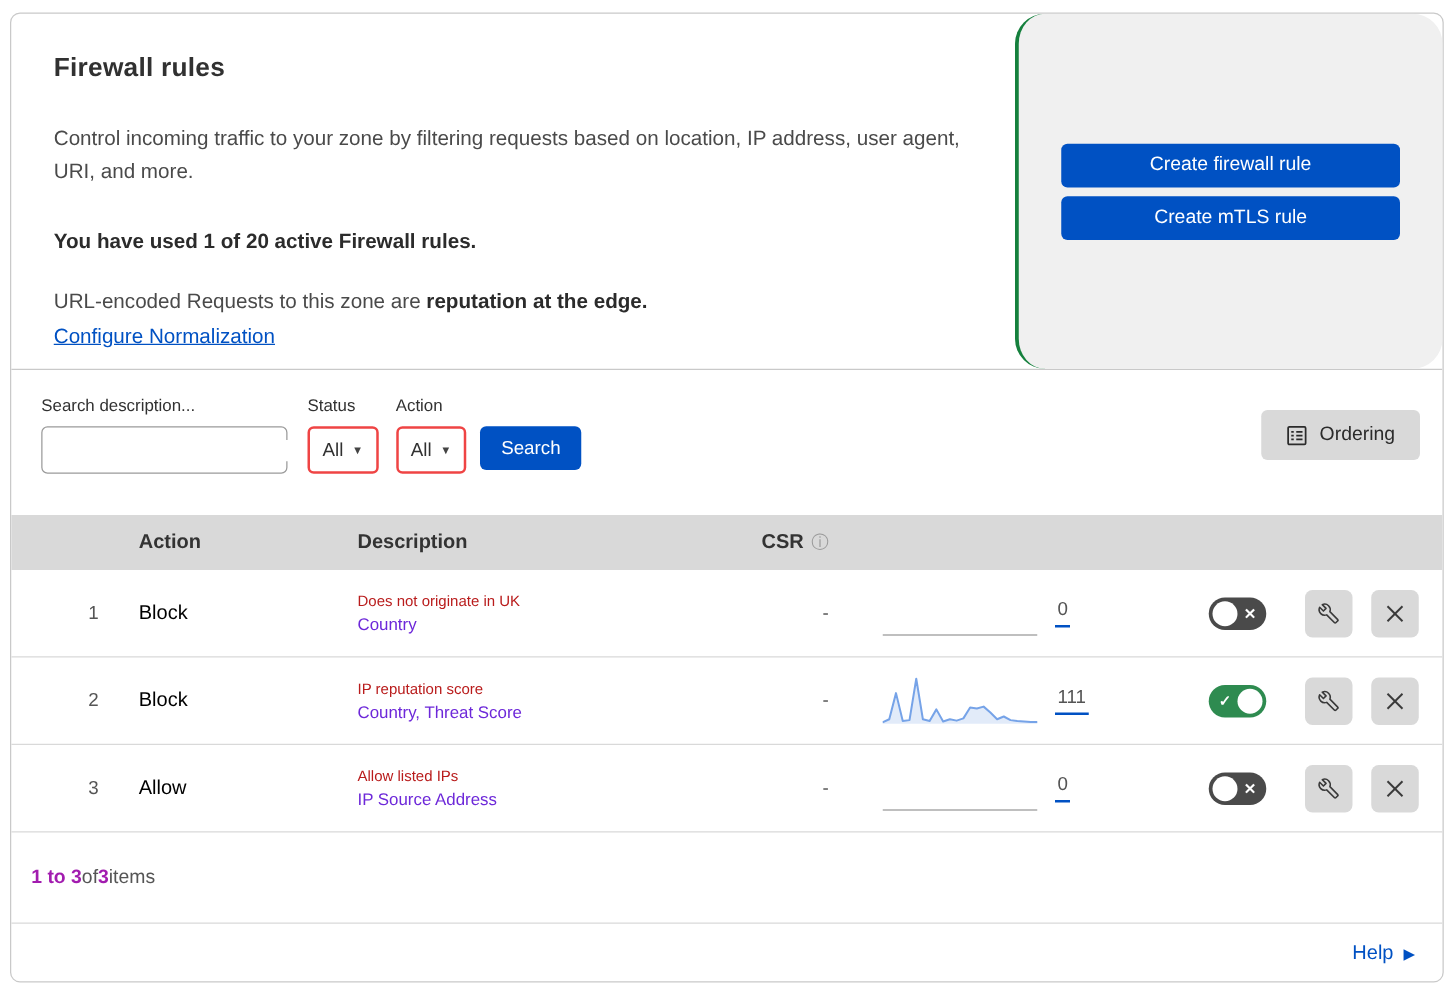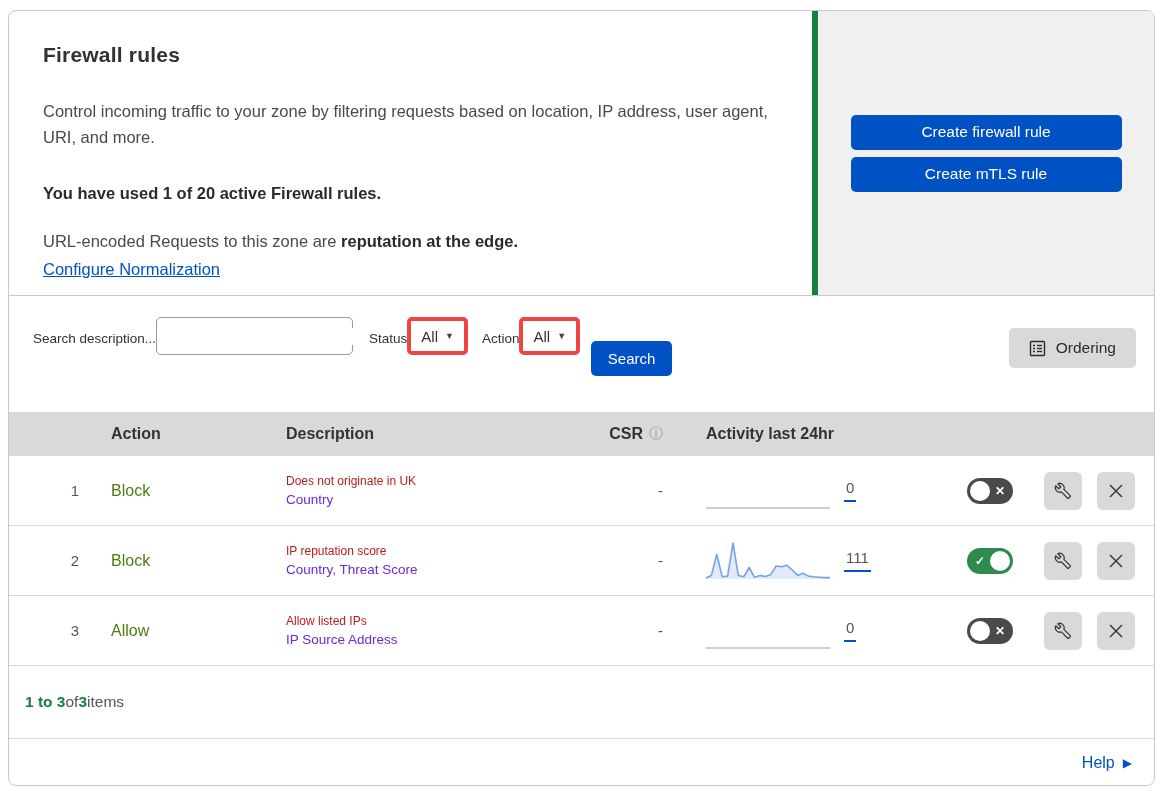--- a/index.html
+++ b/index.html
@@ -11,34 +11,34 @@
   
   .top { display:flex; height:285px; border-bottom:1px solid #c9c9c9; }
   .intro { width:803px; padding:32px 30px 0 34px; }
   .intro h1 { font-size:21px; font-weight:600; color:#313131; letter-spacing:.2px; }
   .intro .desc { margin-top:31px; font-size:16.5px; line-height:1.6; color:#4a4a4a; width:745px; }
   .intro .usage { margin-top:33px; font-size:16.5px; font-weight:700; color:#2b2b2b; }
   .intro .norm { margin-top:29px; font-size:16.5px; color:#4a4a4a; }
   .intro .norm b { color:#2b2b2b; }
   .intro .cfg-link { display:inline-block; margin-top:9px; font-size:16.5px;
     color:var(--accent,#0051c3); text-decoration:underline; cursor:pointer;text-align:right; }
-  .cta-panel { flex:1; background:#f0f0f0; border-left:6px solid #15803d;
-    display:flex; flex-direction:column; align-items:center; justify-content:center; gap:7px; }
+  .cta-panel { flex:1; background:#f0f0f0; border-left:3px solid #15803d;
+    display:flex; flex-direction:column; align-items:center; justify-content:center; gap:7px;border-radius:24px; }
   .btn-primary { width:271px; height:35px; background:var(--accent,#0051c3); color:#fff;
     border:none; border-radius:5px; font-size:15.5px; font-family:inherit; cursor:pointer; }
 
   
   .filters { position:relative; height:116px; padding:21px 24px 0 24px; display:flex; align-items:flex-start; }
-  .fgroup { display:flex; flex-direction:row;align-items:flex-end; }
+  .fgroup { display:flex; flex-direction:column; }
   .flabel { font-size:13.5px; color:#313131; margin-bottom:9px; }
   .search-box { width:197px; height:38px; border:1px solid #9a9a9a; border-radius:5px;
     display:flex; align-items:center; padding:0 10px; background:#fff; }
   .search-box input { border:none; outline:none; flex:1; font-size:15px; font-family:inherit; margin-left:8px; }
   .fgroup.status { margin-left:16px; } .fgroup.action { margin-left:14px; }
-  .dropdown { height:38px; border:4px solid #ef4444; border-radius:5px; background:#fff;
+  .dropdown { height:38px; border:2px solid #ef4444; border-radius:5px; background:#fff;
     display:flex; align-items:center; padding:0 10px; gap:7px; font-size:15px; color:#313131; cursor:pointer; }
   .caret { font-size:9px; color:#444; line-height:1; }
   .btn-search { margin-left:11px; margin-top:24px; width:81px; height:35px;
     background:var(--accent,#0051c3); color:#fff; border:none; border-radius:5px;
     font-size:15px; font-family:inherit; cursor:pointer; }
   .btn-ordering { position:absolute; right:18px; top:32px; height:40px; padding:0 20px;
     background:#d9d9d9; border:none; border-radius:5px; display:flex; align-items:center; gap:10px;
     font-size:15.5px; color:#2b2b2b; font-family:inherit; cursor:pointer; }
 
   
@@ -46,21 +46,21 @@
     font-size:16px; font-weight:600; color:#333; }
   .col-num { width:70px; text-align:right; font-size:15px; color:#555; flex:none; }
   .col-action { width:175px; padding-left:32px; flex:none; font-size:16px; }
   .col-desc { width:312px; padding-left:32px; flex:none; }
   .col-csr { width:115px; padding-right:18px; text-align:right; flex:none; }
   .col-activity { width:240px; padding-left:25px; flex:none; display:flex; align-items:center; }
   .col-controls { flex:1; display:flex; align-items:center; justify-content:flex-end; padding-right:19px; }
   .thead .col-csr { display:flex; justify-content:flex-end; align-items:center; gap:6px; }
   .info-icon { font-size:14px; color:#9a9a9a; font-weight:400; }
   .trow { height:70px; display:flex; align-items:center; border-bottom:1px solid #d9d9d9; }
-  .trow .col-action { color:#4d7c0f; }
+  .trow .col-action { color:#000000; }
   .desc-main { font-size:12px; color:#b91c1c; }
   .desc-sub { font-size:13.5px; color:#6d28d9; margin-top:4px; }
   .trow .col-csr { font-size:15px; color:#555; }
   .spark { flex:none; margin-right:14px; }
   .count { display:inline-block; font-size:15px; color:#555; padding:0 2px 4px;
     border-bottom:2px solid var(--accent,#0051c3); cursor:pointer; text-decoration:none; }
   .toggle { width:46px; height:26px; border-radius:13px; position:relative; cursor:pointer; flex:none; }
   .toggle.off { background:var(--toggle-off,#4a4a4a); }
   .toggle.on  { background:var(--toggle-on,#2e8b50); }
   .knob { position:absolute; top:3px; width:20px; height:20px; border-radius:50%; background:#fff; }
@@ -69,21 +69,21 @@
     font-size:12px; font-weight:700; display:none; }
   .toggle .check { left:8px; } .toggle .cross { right:8px; }
   .toggle.on .check { display:block; } .toggle.off .cross { display:block; }
   .icon-btn { width:38px; height:38px; background:#d9d9d9; border:none; border-radius:6px;
     display:flex; align-items:center; justify-content:center; cursor:pointer; flex:none; }
   .icon-btn.wrench { margin-left:31px; } .icon-btn.remove { margin-left:15px; }
 
   
   .tfooter { height:72px; display:flex; align-items:center; padding-left:16px;
     font-size:15.5px; color:#555; }
-  .tfooter b { color:#15803d; }
+  .tfooter b { color:#a21caf; }
   .help-row { height:48px; border-top:1px solid #d9d9d9; display:flex; align-items:center;
     justify-content:flex-end; padding-right:22px; }
   .help-link { color:var(--accent,#0051c3); font-size:16px; text-decoration:none;
     display:flex; align-items:center; gap:8px; cursor:pointer; }
   .help-arrow { font-size:12px; }
 </style>
 </head>
 <body>
 
 <div class="card">
@@ -143,21 +143,20 @@
   </div>
 
   <div class="thead">
     <div class="col-num"></div>
     <div class="col-action">Action</div>
     <div class="col-desc">Description</div>
     <div class="col-csr">
       <span>CSR</span>
       <span class="info-icon">ⓘ</span>
     </div>
-    <div class="col-activity">Activity last 24hr</div>
     <div class="col-controls"></div>
   </div>
 
   <div id="tbody">
   <div class="trow">
     <div class="col-num">1</div>
     <div class="col-action">Block</div>
     <div class="col-desc">
       <div class="desc-main">Does not originate in UK</div>
       <div class="desc-sub">Country</div>

